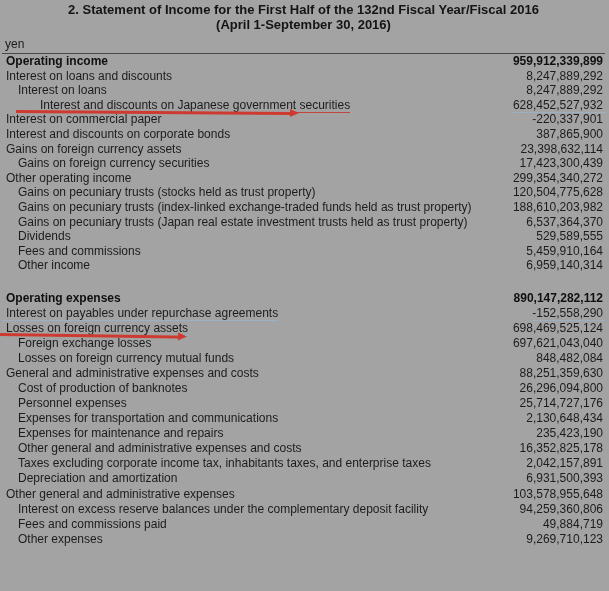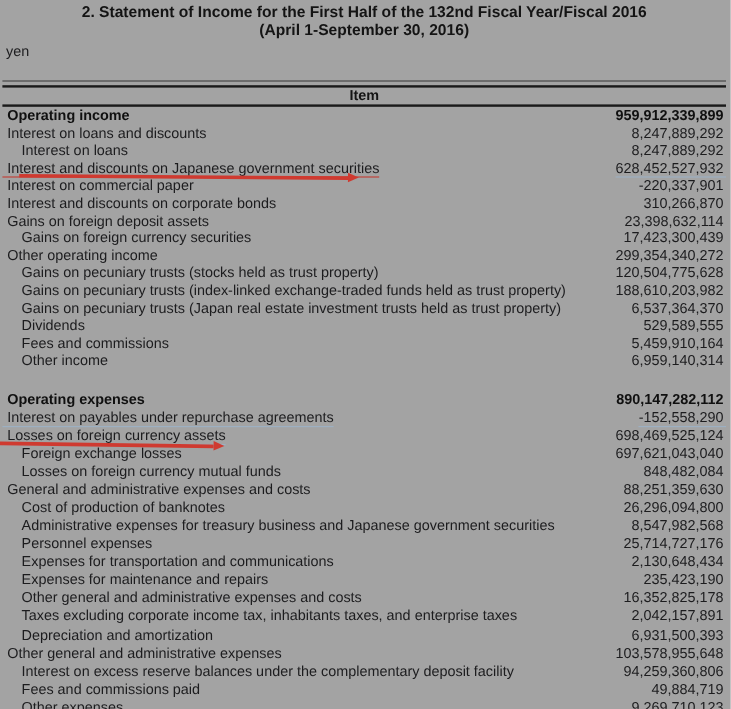--- a/index.html
+++ b/index.html
@@ -7,21 +7,21 @@
     position:relative;
     width:609px;height:591px;
     box-sizing:border-box;
     background:#a3a3a3;
     font-family:Liberation Sans, sans-serif;
     color:#1c1c1e;
     overflow:hidden;
     padding:3px 4px 0 2px;
   }
   .title{ text-align:center; font-weight:bold; font-size:13px; line-height:14.5px; color:#141414;}
-  .unit-row{ margin-top:2px; border-bottom:1px solid #4a4a4a; padding-bottom:15px;}
+  .unit-row{ margin-top:2px; border-bottom:1px solid #4a4a4a; padding-bottom:1px;}
   .unit-row .unit{ font-size:12px; line-height:12px; padding-left:3px;}
   .thead{
     margin-top:3px;
     border-top:2px solid #1a1a1a;
     border-bottom:2px solid #1a1a1a;
     text-align:center;
     font-weight:bold;
     font-size:12px;
     height:14px; line-height:13px;
     color:#141414;
@@ -37,21 +37,21 @@
     font-size:12px;
   }
   .sec1 .row{height:14.6px;}
   .sec2 .row{height:15.05px;}
   .row.bold{font-weight:bold;color:#101010;gap:14px;}
   .lbl{white-space:nowrap;}
   .ind0{padding-left:4px;}
   .ind1{padding-left:4px;}
   .ind2{padding-left:16px;}
   .val{padding-right:2px;}
-  .ul-red{border-bottom:1px solid var(--ul-red);}
+  .ul-red{border-bottom:1px solid var(--ul-red);margin-left:34px;}
   .ul-gray{border-bottom:1px solid var(--ul-gray);}
   .vul{border-bottom:1px solid var(--ul-gray);}
   .spacer{height:18px;}
   .arrow{
     position:absolute;
     top:12px;
     height:3px;
     background:var(--arrow);
     transform-origin:left center;
     z-index:3;
@@ -70,23 +70,20 @@
 <body>
 
 <div class="page" style="--arrow: #cf3a30; --ul-red: #c0453c; --ul-gray: #9db0c2;">
   <div class="title">
     <div>2. Statement of Income for the First Half of the 132nd Fiscal Year/Fiscal 2016</div>
     <div>(April 1-September 30, 2016)</div>
   </div>
   <div class="unit-row">
     <span class="unit">yen</span>
   </div>
-  <div class="thead">
-    <span>Item</span>
-  </div>
   <div id="table-rows">
       <div class="section sec1">
         <div class="row bold">
           <span class="lbl ind0">Operating income</span>
           <span class="val">959,912,339,899</span>
         </div>
         <div class="row">
           <span class="lbl ind1">Interest on loans and discounts</span>
           <span class="val">8,247,889,292</span>
         </div>
@@ -100,24 +97,24 @@
           <div class="arrow" style="left: 14px; width: 274px; transform: rotate(0.4deg);">
             <i class="ahead"></i>
           </div>
         </div>
         <div class="row">
           <span class="lbl ind1">Interest on commercial paper</span>
           <span class="val">-220,337,901</span>
         </div>
         <div class="row">
           <span class="lbl ind1">Interest and discounts on corporate bonds</span>
-          <span class="val">310,266,870</span>
-        </div>
-        <div class="row">
-          <span class="lbl ind1">Gains on foreign deposit assets</span>
+          <span class="val">387,865,900</span>
+        </div>
+        <div class="row">
+          <span class="lbl ind1">Gains on foreign currency assets</span>
           <span class="val">23,398,632,114</span>
         </div>
         <div class="row">
           <span class="lbl ind2">Gains on foreign currency securities</span>
           <span class="val">17,423,300,439</span>
         </div>
         <div class="row">
           <span class="lbl ind1">Other operating income</span>
           <span class="val">299,354,340,272</span>
         </div>
@@ -173,24 +170,20 @@
         </div>
         <div class="row">
           <span class="lbl ind1">General and administrative expenses and costs</span>
           <span class="val">88,251,359,630</span>
         </div>
         <div class="row">
           <span class="lbl ind2">Cost of production of banknotes</span>
           <span class="val">26,296,094,800</span>
         </div>
         <div class="row">
-          <span class="lbl ind2">Administrative expenses for treasury business and Japanese government securities</span>
-          <span class="val">8,547,982,568</span>
-        </div>
-        <div class="row">
           <span class="lbl ind2">Personnel expenses</span>
           <span class="val">25,714,727,176</span>
         </div>
         <div class="row">
           <span class="lbl ind2">Expenses for transportation and communications</span>
           <span class="val">2,130,648,434</span>
         </div>
         <div class="row">
           <span class="lbl ind2">Expenses for maintenance and repairs</span>
           <span class="val">235,423,190</span>

